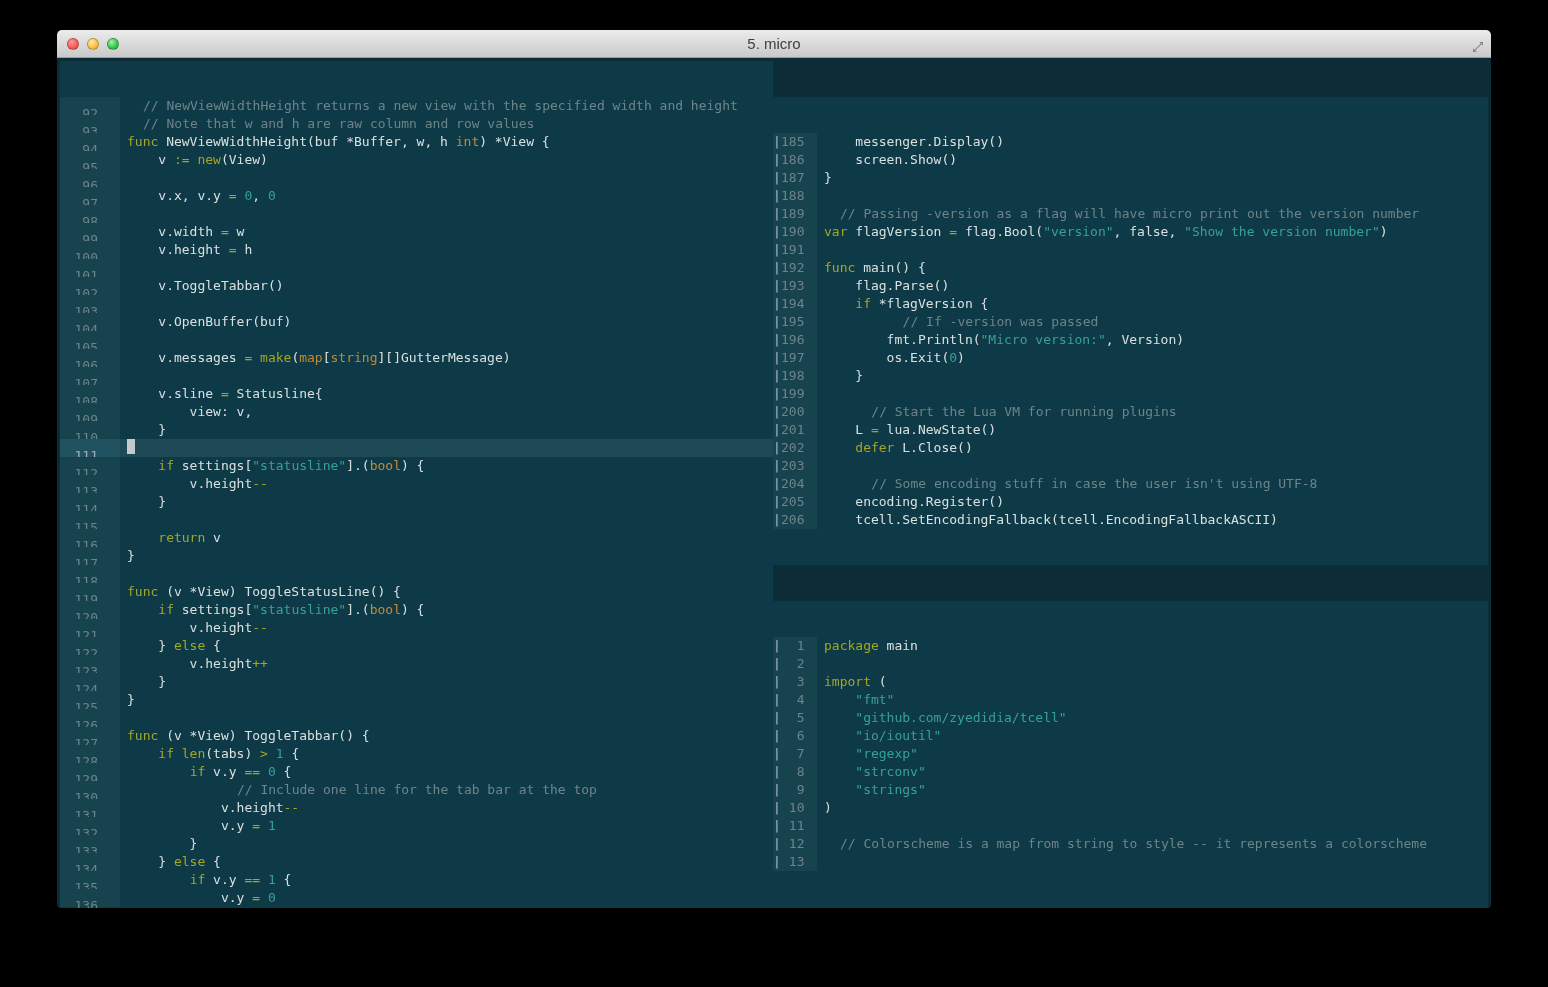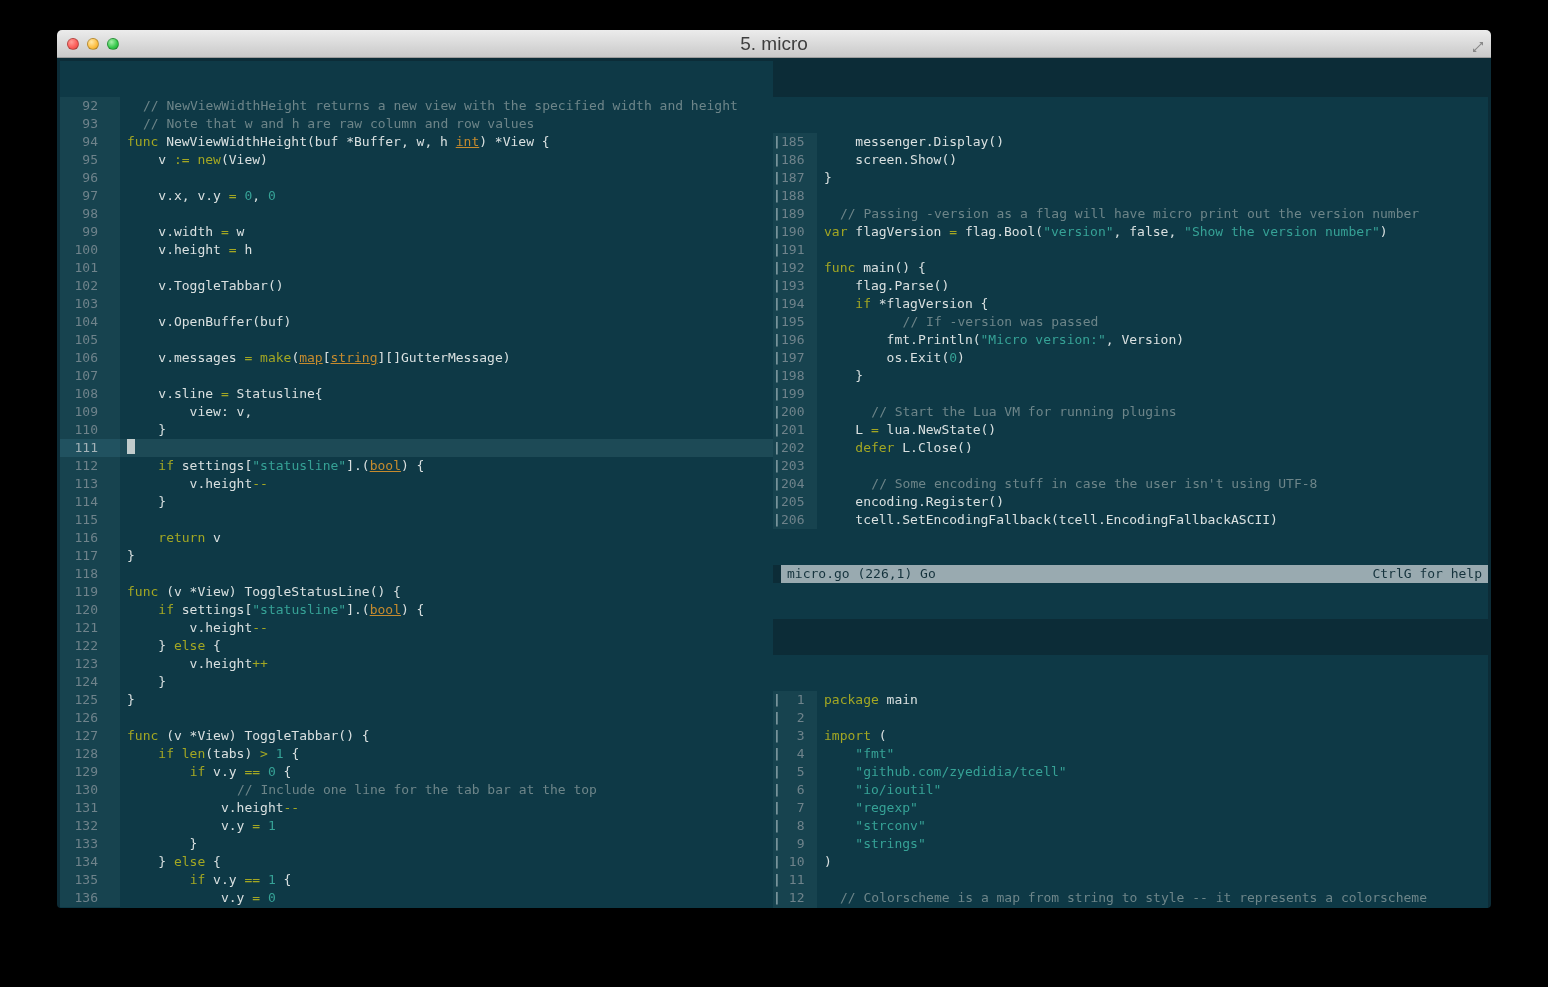--- a/index.html
+++ b/index.html
@@ -13,53 +13,53 @@
     box-shadow:0 12px 34px rgba(0,0,0,.65);
   }
   
   .titlebar{
     height:28px;position:relative;
     background:linear-gradient(to bottom, var(--title_top), var(--title_bottom));
     border-bottom:1px solid #9d9d9d;box-sizing:border-box;
   }
   .title-text{
     position:absolute;left:0;right:0;top:0;height:28px;line-height:28px;
-    text-align:center;font-family:"Liberation Sans", sans-serif;font-size:19px;
+    text-align:center;font-family:"Liberation Sans", sans-serif;font-size:15px;
     color:var(--title_fg);
   }
   .lights{position:absolute;left:10px;top:8px;display:flex;gap:8px;}
   .light{width:12px;height:12px;border-radius:50%;box-sizing:border-box;border:1px solid rgba(0,0,0,.25);}
   .light.red{background:radial-gradient(circle at 35% 30%, #ff9d97, var(--light_red) 60%, #d64a42);}
   .light.yellow{background:radial-gradient(circle at 35% 30%, #ffe9a8, var(--light_yellow) 60%, #dfa123);}
   .light.green{background:radial-gradient(circle at 35% 30%, #a6efa9, var(--light_green) 60%, #23a53a);}
   .resize-btn{position:absolute;right:7px;top:8px;width:12px;height:12px;opacity:.75;}
   
   .term{
     height:850px;background:var(--pad);box-sizing:border-box;
     padding:3px 3px 0 3px;display:flex;align-items:flex-start;
     font-size:13px;line-height:18px;white-space:pre;
   }
   .pane-left{width:713px;background:var(--bg);overflow:hidden;}
   .pane-rightcol{width:715px;overflow:hidden;}
   .pane{background:var(--bg);overflow:hidden;}
   .row{height:18px;display:flex;}
   .gut{background:var(--gutter);color:var(--lnum);flex:none;display:flex;box-sizing:border-box;}
   .pane-left .gut{width:60px;}
-  .pane-left .gut .lnum{flex:1;text-align:right;padding-right:22px;}
+  .pane-left .gut .lnum{flex:1;text-align:right;padding-right:22px;margin-top:8px;}
   .pane-rightcol .gut{width:44px;}
   .divider-glyph{width:8px;color:var(--divider);flex:none;}
   .pane-rightcol .gut .lnum{flex:1;text-align:left;padding-right:4px;}
   .code{flex:1;padding-left:7px;overflow:hidden;color:var(--text);}
   .row.current{background:var(--cur_line);}
   .row.current .gut{background:var(--cur_gutter);}
   .row.current .lnum{color:var(--lnum_cur);text-align:right;}
   .cursor{display:inline-block;width:8px;height:15px;background:var(--cursor);vertical-align:-2px;}
   .tok-d{color:var(--text);}
   .tok-k{color:var(--keyword);}
-  .tok-t{color:var(--type);text-decoration:underline;}
+  .tok-t{color:var(--type);}
   .tok-s{color:var(--string);}
   .tok-n{color:var(--string);}
   .tok-c{color:var(--comment);margin-left:16px;}
   
   .statusrow{display:flex;height:18px;}
   .status-spacer{width:8px;background:var(--pad);flex:none;}
   .statusbar{
     flex:1;background:var(--status_bg);color:var(--status_fg);
     display:flex;justify-content:space-between;box-sizing:border-box;
     padding:0 6px;overflow:hidden;
@@ -87,27 +87,20 @@
 
   <div class="term">
     <div class="pane-left pane">
       <div class="lines"><div class="row"><span class="gut"><span class="lnum"> 92</span></span><span class="code"><span class="tok-c">// NewViewWidthHeight returns a new view with the specified width and height</span></span></div><div class="row"><span class="gut"><span class="lnum"> 93</span></span><span class="code"><span class="tok-c">// Note that w and h are raw column and row values</span></span></div><div class="row"><span class="gut"><span class="lnum"> 94</span></span><span class="code"><span class="tok-k">func</span><span class="tok-d"> NewViewWidthHeight(buf *Buffer, w, h </span><span class="tok-t">int</span><span class="tok-d">) *View {</span></span></div><div class="row"><span class="gut"><span class="lnum"> 95</span></span><span class="code"><span class="tok-d">    v </span><span class="tok-k">:=</span><span class="tok-d"> </span><span class="tok-k">new</span><span class="tok-d">(View)</span></span></div><div class="row"><span class="gut"><span class="lnum"> 96</span></span><span class="code"></span></div><div class="row"><span class="gut"><span class="lnum"> 97</span></span><span class="code"><span class="tok-d">    v.x, v.y </span><span class="tok-k">=</span><span class="tok-d"> </span><span class="tok-n">0</span><span class="tok-d">, </span><span class="tok-n">0</span></span></div><div class="row"><span class="gut"><span class="lnum"> 98</span></span><span class="code"></span></div><div class="row"><span class="gut"><span class="lnum"> 99</span></span><span class="code"><span class="tok-d">    v.width </span><span class="tok-k">=</span><span class="tok-d"> w</span></span></div><div class="row"><span class="gut"><span class="lnum">100</span></span><span class="code"><span class="tok-d">    v.height </span><span class="tok-k">=</span><span class="tok-d"> h</span></span></div><div class="row"><span class="gut"><span class="lnum">101</span></span><span class="code"></span></div><div class="row"><span class="gut"><span class="lnum">102</span></span><span class="code"><span class="tok-d">    v.ToggleTabbar()</span></span></div><div class="row"><span class="gut"><span class="lnum">103</span></span><span class="code"></span></div><div class="row"><span class="gut"><span class="lnum">104</span></span><span class="code"><span class="tok-d">    v.OpenBuffer(buf)</span></span></div><div class="row"><span class="gut"><span class="lnum">105</span></span><span class="code"></span></div><div class="row"><span class="gut"><span class="lnum">106</span></span><span class="code"><span class="tok-d">    v.messages </span><span class="tok-k">=</span><span class="tok-d"> </span><span class="tok-k">make</span><span class="tok-d">(</span><span class="tok-t">map</span><span class="tok-d">[</span><span class="tok-t">string</span><span class="tok-d">][]GutterMessage)</span></span></div><div class="row"><span class="gut"><span class="lnum">107</span></span><span class="code"></span></div><div class="row"><span class="gut"><span class="lnum">108</span></span><span class="code"><span class="tok-d">    v.sline </span><span class="tok-k">=</span><span class="tok-d"> Statusline{</span></span></div><div class="row"><span class="gut"><span class="lnum">109</span></span><span class="code"><span class="tok-d">        view: v,</span></span></div><div class="row"><span class="gut"><span class="lnum">110</span></span><span class="code"><span class="tok-d">    }</span></span></div><div class="row current"><span class="gut"><span class="lnum">111</span></span><span class="code"><span class="cursor"></span></span></div><div class="row"><span class="gut"><span class="lnum">112</span></span><span class="code"><span class="tok-d">    </span><span class="tok-k">if</span><span class="tok-d"> settings[</span><span class="tok-s">"statusline"</span><span class="tok-d">].(</span><span class="tok-t">bool</span><span class="tok-d">) {</span></span></div><div class="row"><span class="gut"><span class="lnum">113</span></span><span class="code"><span class="tok-d">        v.height</span><span class="tok-k">--</span></span></div><div class="row"><span class="gut"><span class="lnum">114</span></span><span class="code"><span class="tok-d">    }</span></span></div><div class="row"><span class="gut"><span class="lnum">115</span></span><span class="code"></span></div><div class="row"><span class="gut"><span class="lnum">116</span></span><span class="code"><span class="tok-d">    </span><span class="tok-k">return</span><span class="tok-d"> v</span></span></div><div class="row"><span class="gut"><span class="lnum">117</span></span><span class="code"><span class="tok-d">}</span></span></div><div class="row"><span class="gut"><span class="lnum">118</span></span><span class="code"></span></div><div class="row"><span class="gut"><span class="lnum">119</span></span><span class="code"><span class="tok-k">func</span><span class="tok-d"> (v *View) ToggleStatusLine() {</span></span></div><div class="row"><span class="gut"><span class="lnum">120</span></span><span class="code"><span class="tok-d">    </span><span class="tok-k">if</span><span class="tok-d"> settings[</span><span class="tok-s">"statusline"</span><span class="tok-d">].(</span><span class="tok-t">bool</span><span class="tok-d">) {</span></span></div><div class="row"><span class="gut"><span class="lnum">121</span></span><span class="code"><span class="tok-d">        v.height</span><span class="tok-k">--</span></span></div><div class="row"><span class="gut"><span class="lnum">122</span></span><span class="code"><span class="tok-d">    } </span><span class="tok-k">else</span><span class="tok-d"> {</span></span></div><div class="row"><span class="gut"><span class="lnum">123</span></span><span class="code"><span class="tok-d">        v.height</span><span class="tok-k">++</span></span></div><div class="row"><span class="gut"><span class="lnum">124</span></span><span class="code"><span class="tok-d">    }</span></span></div><div class="row"><span class="gut"><span class="lnum">125</span></span><span class="code"><span class="tok-d">}</span></span></div><div class="row"><span class="gut"><span class="lnum">126</span></span><span class="code"></span></div><div class="row"><span class="gut"><span class="lnum">127</span></span><span class="code"><span class="tok-k">func</span><span class="tok-d"> (v *View) ToggleTabbar() {</span></span></div><div class="row"><span class="gut"><span class="lnum">128</span></span><span class="code"><span class="tok-d">    </span><span class="tok-k">if</span><span class="tok-d"> </span><span class="tok-k">len</span><span class="tok-d">(tabs) </span><span class="tok-k">&gt;</span><span class="tok-d"> </span><span class="tok-n">1</span><span class="tok-d"> {</span></span></div><div class="row"><span class="gut"><span class="lnum">129</span></span><span class="code"><span class="tok-d">        </span><span class="tok-k">if</span><span class="tok-d"> v.y </span><span class="tok-k">==</span><span class="tok-d"> </span><span class="tok-n">0</span><span class="tok-d"> {</span></span></div><div class="row"><span class="gut"><span class="lnum">130</span></span><span class="code"><span class="tok-c">            // Include one line for the tab bar at the top</span></span></div><div class="row"><span class="gut"><span class="lnum">131</span></span><span class="code"><span class="tok-d">            v.height</span><span class="tok-k">--</span></span></div><div class="row"><span class="gut"><span class="lnum">132</span></span><span class="code"><span class="tok-d">            v.y </span><span class="tok-k">=</span><span class="tok-d"> </span><span class="tok-n">1</span></span></div><div class="row"><span class="gut"><span class="lnum">133</span></span><span class="code"><span class="tok-d">        }</span></span></div><div class="row"><span class="gut"><span class="lnum">134</span></span><span class="code"><span class="tok-d">    } </span><span class="tok-k">else</span><span class="tok-d"> {</span></span></div><div class="row"><span class="gut"><span class="lnum">135</span></span><span class="code"><span class="tok-d">        </span><span class="tok-k">if</span><span class="tok-d"> v.y </span><span class="tok-k">==</span><span class="tok-d"> </span><span class="tok-n">1</span><span class="tok-d"> {</span></span></div><div class="row"><span class="gut"><span class="lnum">136</span></span><span class="code"><span class="tok-d">            v.y </span><span class="tok-k">=</span><span class="tok-d"> </span><span class="tok-n">0</span></span></div></div>
       
     </div>
 
     <div class="pane-rightcol">
       <div class="pane">
         <div class="lines"><div class="row"><span class="gut"><span class="divider-glyph">|</span><span class="lnum">185</span></span><span class="code"><span class="tok-d">    messenger.Display()</span></span></div><div class="row"><span class="gut"><span class="divider-glyph">|</span><span class="lnum">186</span></span><span class="code"><span class="tok-d">    screen.Show()</span></span></div><div class="row"><span class="gut"><span class="divider-glyph">|</span><span class="lnum">187</span></span><span class="code"><span class="tok-d">}</span></span></div><div class="row"><span class="gut"><span class="divider-glyph">|</span><span class="lnum">188</span></span><span class="code"></span></div><div class="row"><span class="gut"><span class="divider-glyph">|</span><span class="lnum">189</span></span><span class="code"><span class="tok-c">// Passing -version as a flag will have micro print out the version number</span></span></div><div class="row"><span class="gut"><span class="divider-glyph">|</span><span class="lnum">190</span></span><span class="code"><span class="tok-k">var</span><span class="tok-d"> flagVersion </span><span class="tok-k">=</span><span class="tok-d"> flag.Bool(</span><span class="tok-s">"version"</span><span class="tok-d">, false, </span><span class="tok-s">"Show the version number"</span><span class="tok-d">)</span></span></div><div class="row"><span class="gut"><span class="divider-glyph">|</span><span class="lnum">191</span></span><span class="code"></span></div><div class="row"><span class="gut"><span class="divider-glyph">|</span><span class="lnum">192</span></span><span class="code"><span class="tok-k">func</span><span class="tok-d"> main() {</span></span></div><div class="row"><span class="gut"><span class="divider-glyph">|</span><span class="lnum">193</span></span><span class="code"><span class="tok-d">    flag.Parse()</span></span></div><div class="row"><span class="gut"><span class="divider-glyph">|</span><span class="lnum">194</span></span><span class="code"><span class="tok-d">    </span><span class="tok-k">if</span><span class="tok-d"> *flagVersion {</span></span></div><div class="row"><span class="gut"><span class="divider-glyph">|</span><span class="lnum">195</span></span><span class="code"><span class="tok-c">        // If -version was passed</span></span></div><div class="row"><span class="gut"><span class="divider-glyph">|</span><span class="lnum">196</span></span><span class="code"><span class="tok-d">        fmt.Println(</span><span class="tok-s">"Micro version:"</span><span class="tok-d">, Version)</span></span></div><div class="row"><span class="gut"><span class="divider-glyph">|</span><span class="lnum">197</span></span><span class="code"><span class="tok-d">        os.Exit(</span><span class="tok-n">0</span><span class="tok-d">)</span></span></div><div class="row"><span class="gut"><span class="divider-glyph">|</span><span class="lnum">198</span></span><span class="code"><span class="tok-d">    }</span></span></div><div class="row"><span class="gut"><span class="divider-glyph">|</span><span class="lnum">199</span></span><span class="code"></span></div><div class="row"><span class="gut"><span class="divider-glyph">|</span><span class="lnum">200</span></span><span class="code"><span class="tok-c">    // Start the Lua VM for running plugins</span></span></div><div class="row"><span class="gut"><span class="divider-glyph">|</span><span class="lnum">201</span></span><span class="code"><span class="tok-d">    L </span><span class="tok-k">=</span><span class="tok-d"> lua.NewState()</span></span></div><div class="row"><span class="gut"><span class="divider-glyph">|</span><span class="lnum">202</span></span><span class="code"><span class="tok-d">    </span><span class="tok-k">defer</span><span class="tok-d"> L.Close()</span></span></div><div class="row"><span class="gut"><span class="divider-glyph">|</span><span class="lnum">203</span></span><span class="code"></span></div><div class="row"><span class="gut"><span class="divider-glyph">|</span><span class="lnum">204</span></span><span class="code"><span class="tok-c">    // Some encoding stuff in case the user isn't using UTF-8</span></span></div><div class="row"><span class="gut"><span class="divider-glyph">|</span><span class="lnum">205</span></span><span class="code"><span class="tok-d">    encoding.Register()</span></span></div><div class="row"><span class="gut"><span class="divider-glyph">|</span><span class="lnum">206</span></span><span class="code"><span class="tok-d">    tcell.SetEncodingFallback(tcell.EncodingFallbackASCII)</span></span></div></div>
-        <div class="statusrow">
-          <div class="status-spacer"></div>
-          <div class="statusbar">
-            <span>micro.go (226,1) Go</span>
-            <span>CtrlG for help</span>
-          </div>
-        </div>
       </div>
       <div class="pane">
         <div class="lines"><div class="row"><span class="gut"><span class="divider-glyph">|</span><span class="lnum">  1</span></span><span class="code"><span class="tok-k">package</span><span class="tok-d"> main</span></span></div><div class="row"><span class="gut"><span class="divider-glyph">|</span><span class="lnum">  2</span></span><span class="code"></span></div><div class="row"><span class="gut"><span class="divider-glyph">|</span><span class="lnum">  3</span></span><span class="code"><span class="tok-k">import</span><span class="tok-d"> (</span></span></div><div class="row"><span class="gut"><span class="divider-glyph">|</span><span class="lnum">  4</span></span><span class="code"><span class="tok-d">    </span><span class="tok-s">"fmt"</span></span></div><div class="row"><span class="gut"><span class="divider-glyph">|</span><span class="lnum">  5</span></span><span class="code"><span class="tok-d">    </span><span class="tok-s">"github.com/zyedidia/tcell"</span></span></div><div class="row"><span class="gut"><span class="divider-glyph">|</span><span class="lnum">  6</span></span><span class="code"><span class="tok-d">    </span><span class="tok-s">"io/ioutil"</span></span></div><div class="row"><span class="gut"><span class="divider-glyph">|</span><span class="lnum">  7</span></span><span class="code"><span class="tok-d">    </span><span class="tok-s">"regexp"</span></span></div><div class="row"><span class="gut"><span class="divider-glyph">|</span><span class="lnum">  8</span></span><span class="code"><span class="tok-d">    </span><span class="tok-s">"strconv"</span></span></div><div class="row"><span class="gut"><span class="divider-glyph">|</span><span class="lnum">  9</span></span><span class="code"><span class="tok-d">    </span><span class="tok-s">"strings"</span></span></div><div class="row"><span class="gut"><span class="divider-glyph">|</span><span class="lnum"> 10</span></span><span class="code"><span class="tok-d">)</span></span></div><div class="row"><span class="gut"><span class="divider-glyph">|</span><span class="lnum"> 11</span></span><span class="code"></span></div><div class="row"><span class="gut"><span class="divider-glyph">|</span><span class="lnum"> 12</span></span><span class="code"><span class="tok-c">// Colorscheme is a map from string to style -- it represents a colorscheme</span></span></div><div class="row"><span class="gut"><span class="divider-glyph">|</span><span class="lnum"> 13</span></span><span class="code"></span></div></div>
         
       </div>
     </div>
   </div>
 </div>
 
 </body></html>

